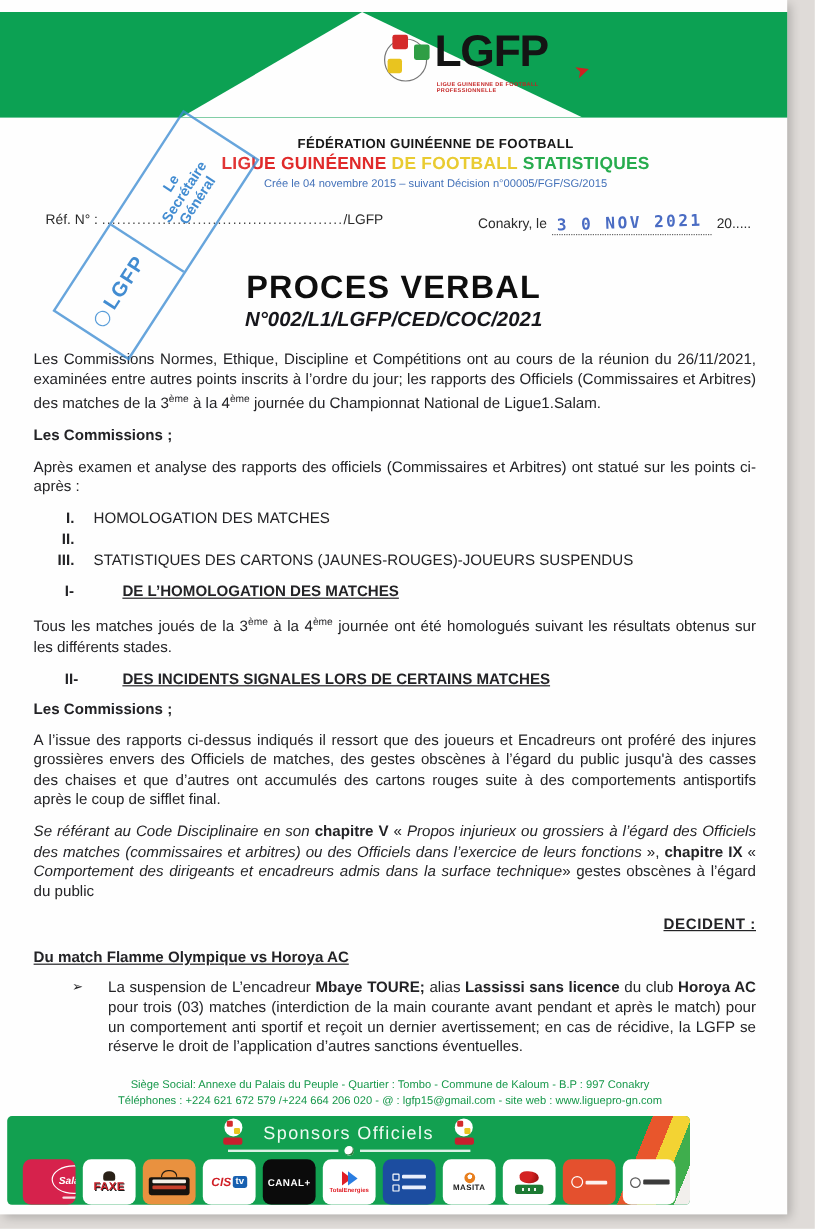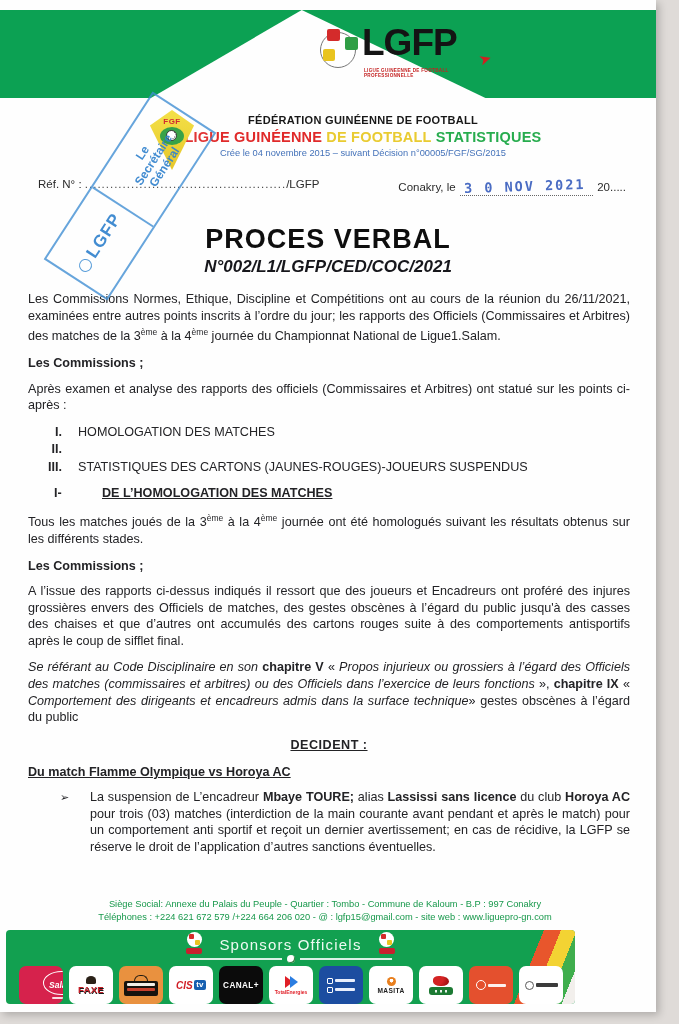--- a/index.html
+++ b/index.html
@@ -100,21 +100,21 @@
 
   
   .content { padding:14px 26px 0 28px; font-size:12.6px; line-height:16.6px; text-align:justify; }
   .para { margin-bottom:10px; }
   .bold-label { font-weight:bold; margin:2px 0 9px; }
   .list-row { display:flex; padding-left:16px; margin-bottom:1px; }
   .list-num { font-weight:bold; width:34px; text-align:right; padding-right:16px; flex:none; }
   .sec-heading { display:flex; padding-left:26px; font-weight:bold; margin:9px 0; }
   .sec-num { width:48px; flex:none; }
   .sec-text { text-decoration:underline; }
-  .decident { text-align:center; font-weight:bold; text-decoration:underline; letter-spacing:.5px; margin:11px 0; }
+  .decident { text-align:right; font-weight:bold; text-decoration:underline; letter-spacing:.5px; margin:11px 0; }
   .match-heading { font-weight:bold; text-decoration:underline; margin:9px 0 8px; }
   .bullet { position:relative; padding-left:62px; margin-bottom:6px; }
   .bullet-marker { position:absolute; left:32px; top:0; font-size:11px; }
   .b { font-weight:bold; }
   .i { font-style:italic; }
   sup { font-size:8.5px; }
 
   
   .footer {
     position:absolute; left:0; right:6px; bottom:88px; text-align:center;
@@ -212,26 +212,20 @@
         <span class="patch patch-green"></span>
         <span class="patch patch-yellow"></span>
       </div>
       <div class="lgfp-acronym">LGFP</div>
       <div class="lgfp-tagline">LIGUE GUINEENNE DE FOOTBALL PROFESSIONNELLE</div>
       <div class="lgfp-arrow">➤</div>
     </div>
   </div>
 
   <div class="letterhead">
-    <div class="fgf-badge">
-      <span class="fgf-text">FGF</span>
-      <span class="fgf-globe">
-        <span class="fgf-ball"></span>
-      </span>
-    </div>
     <div class="lh-line1">FÉDÉRATION GUINÉENNE DE FOOTBALL</div>
     <div class="lh-line2"><span class="lh-red">LIGUE GUINÉENNE </span><span class="lh-yellow">DE FOOTBALL </span><span class="lh-green">STATISTIQUES</span></div>
     <div class="lh-line3">Crée le 04 novembre 2015 – suivant Décision n°00005/FGF/SG/2015</div>
   </div>
 
   <div class="ref-row">
     <div class="ref-left"><span>Réf. N° :</span> <span class="ref-dots">................................................</span><span>/LGFP</span></div>
     <div class="ref-right"><span>Conakry, le</span><span class="date-wrap"><span class="date-stamp">3 0 NOV 2021</span></span><span>20.....</span></div>
   </div>
 
@@ -270,20 +264,24 @@
       <span>STATISTIQUES DES CARTONS (JAUNES-ROUGES)-JOUEURS SUSPENDUS</span>
     </div>
 
     <div class="sec-heading">
       <span class="sec-num">I-</span>
       <span class="sec-text">DE L’HOMOLOGATION DES MATCHES</span>
     </div>
 
     <p class="para"><span>Tous les matches joués de la 3</span><sup>ème</sup><span> à la 4</span><sup>ème</sup><span> journée ont été homologués suivant les résultats obtenus sur les différents stades.</span></p>
 
+    <div class="sec-heading">
+      <span class="sec-num">II-</span>
+      <span class="sec-text">DES  INCIDENTS SIGNALES LORS DE CERTAINS MATCHES</span>
+    </div>
 
     <div class="bold-label">Les Commissions ;</div>
 
     <p class="para">A l’issue des rapports ci-dessus indiqués  il ressort que des joueurs et Encadreurs ont proféré des injures grossières envers des Officiels de matches, des gestes obscènes à l’égard du public jusqu'à des casses des chaises et que d’autres ont accumulés des cartons rouges suite à des comportements antisportifs après le coup de sifflet final.</p>
 
     <p class="para"><span class="i">Se référant au Code Disciplinaire en son </span><span class="b">chapitre V</span><span> « </span><span class="i">Propos injurieux ou grossiers à l’égard des Officiels des matches (commissaires et arbitres) ou des Officiels dans l’exercice de leurs fonctions</span><span> », </span><span class="b">chapitre IX</span><span> « </span><span class="i">Comportement des dirigeants et encadreurs admis dans la surface technique</span><span>» gestes obscènes à l’égard du public</span></p>
 
     <div class="decident">DECIDENT :</div>
 
     <div class="match-heading">Du match Flamme Olympique vs Horoya AC</div>

